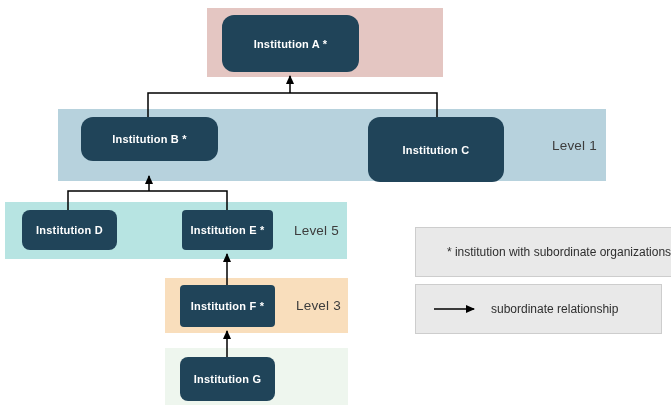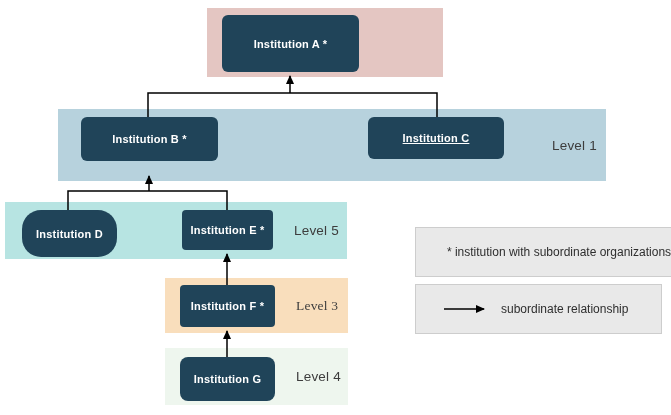--- a/index.html
+++ b/index.html
@@ -13,58 +13,57 @@
   .band-l2{left:5px;top:202px;width:342px;height:57px;background:#b7e4e2;}
   .band-l3{left:165px;top:278px;width:183px;height:55px;background:#f9debc;}
   .band-l4{left:165px;top:348px;width:183px;height:57px;background:#eef6ee;}
   .level-label{
     position:absolute;color:#3d3d3d;font-size:13.5px;letter-spacing:0.2px;
     display:flex;align-items:center;
   }
   .lvl0{left:386px;top:8px;height:69px;}
   .lvl1{left:552px;top:109px;height:72px;}
   .lvl2{left:294px;top:202px;height:57px;}
-  .lvl3{left:296px;top:278px;height:55px;font-family:Liberation Serif, serif;}
+  .lvl3{left:296px;top:278px;height:55px;}
   .lvl4{left:296px;top:348px;height:57px;}
   .node{
-    position:absolute;background:#204459;color:#ffffff;border-radius:6px;
+    position:absolute;background:#204459;color:#ffffff;border-radius:12px;
     display:flex;align-items:center;justify-content:center;
     font-size:11px;font-weight:bold;letter-spacing:0.2px;text-align:center;
   }
   .node-a{left:222px;top:15px;width:137px;height:57px;}
   .node-b{left:81px;top:117px;width:137px;height:44px;}
-  .node-c{left:368px;top:117px;width:136px;height:42px;text-decoration:underline;}
-  .node-d{left:22px;top:210px;width:95px;height:47px;border-radius:19px;}
+  .node-c{left:368px;top:117px;width:136px;height:65px;}
+  .node-d{left:22px;top:210px;width:95px;height:40px;border-radius:8px;}
   .node-e{left:182px;top:210px;width:91px;height:40px;border-radius:4px;}
   .node-f{left:180px;top:285px;width:95px;height:42px;border-radius:4px;}
   .node-g{left:180px;top:357px;width:95px;height:44px;border-radius:8px;}
   .connector-layer{position:absolute;left:0;top:0;width:671px;height:415px;pointer-events:none;}
   .legend-box{
     position:absolute;background:#e9e9e9;border:1px solid #cdcdcd;
     display:flex;align-items:center;color:#2e2e2e;font-size:12px;box-sizing:border-box;
   }
   .legend-1{left:415px;top:227px;width:288px;height:50px;justify-content:center;}
-  .legend-2{left:415px;top:284px;width:247px;height:50px;padding-left:28px;}
+  .legend-2{left:415px;top:284px;width:247px;height:50px;padding-left:18px;}
   .legend-2 .arrow-wrap{margin-right:7px;display:flex;align-items:center;}
 </style>
 </head>
 <body>
 
 <div class="canvas">
 
   <div class="band band-l0"></div>
   <div class="band band-l1"></div>
   <div class="band band-l2"></div>
   <div class="band band-l3"></div>
   <div class="band band-l4"></div>
 
   <div class="level-label lvl1">Level 1</div>
   <div class="level-label lvl2">Level 5</div>
   <div class="level-label lvl3">Level 3</div>
-  <div class="level-label lvl4">Level 4</div>
 
   <svg class="connector-layer" viewBox="0 0 671 415">
     <defs>
       <marker id="ah" markerUnits="userSpaceOnUse" markerWidth="10" markerHeight="9" refX="8" refY="4" orient="auto">
         <path d="M0,0 L9,4 L0,8 z" fill="#000000"></path>
       </marker>
     </defs>
 
     <path d="M148,117 L148,93 L437,93 L437,117" fill="none" stroke="#000000" stroke-width="1.5"></path>
     <line x1="290" y1="93" x2="290" y2="76" stroke="#000000" stroke-width="1.5" marker-end="url(#ah)"></line>

